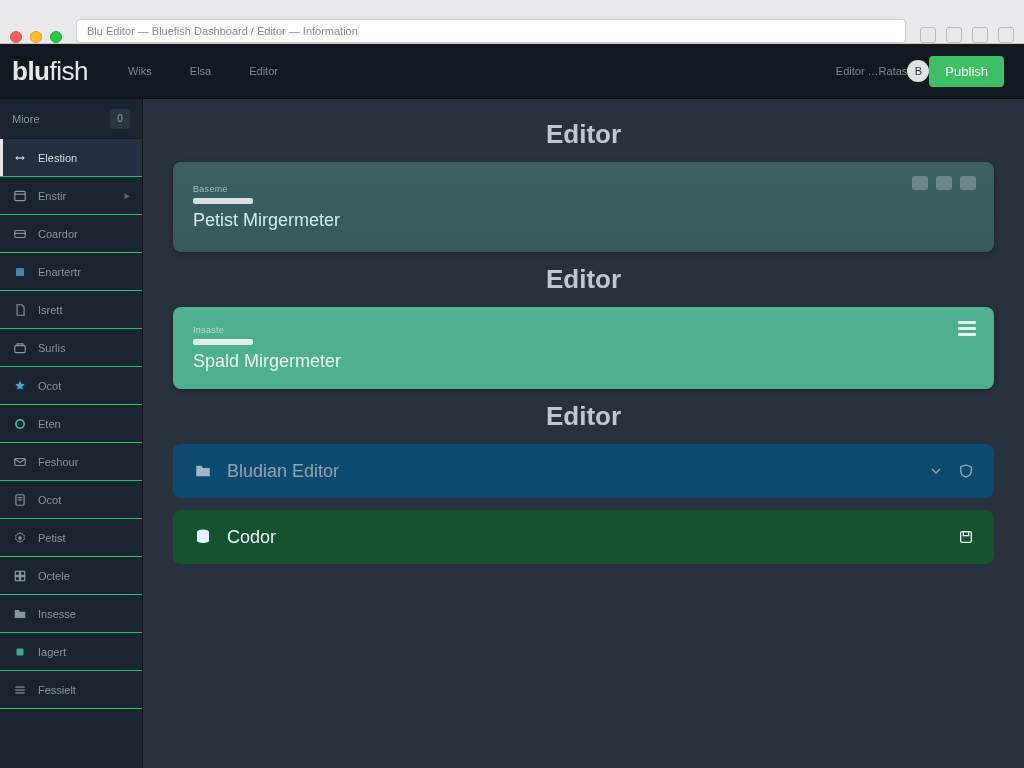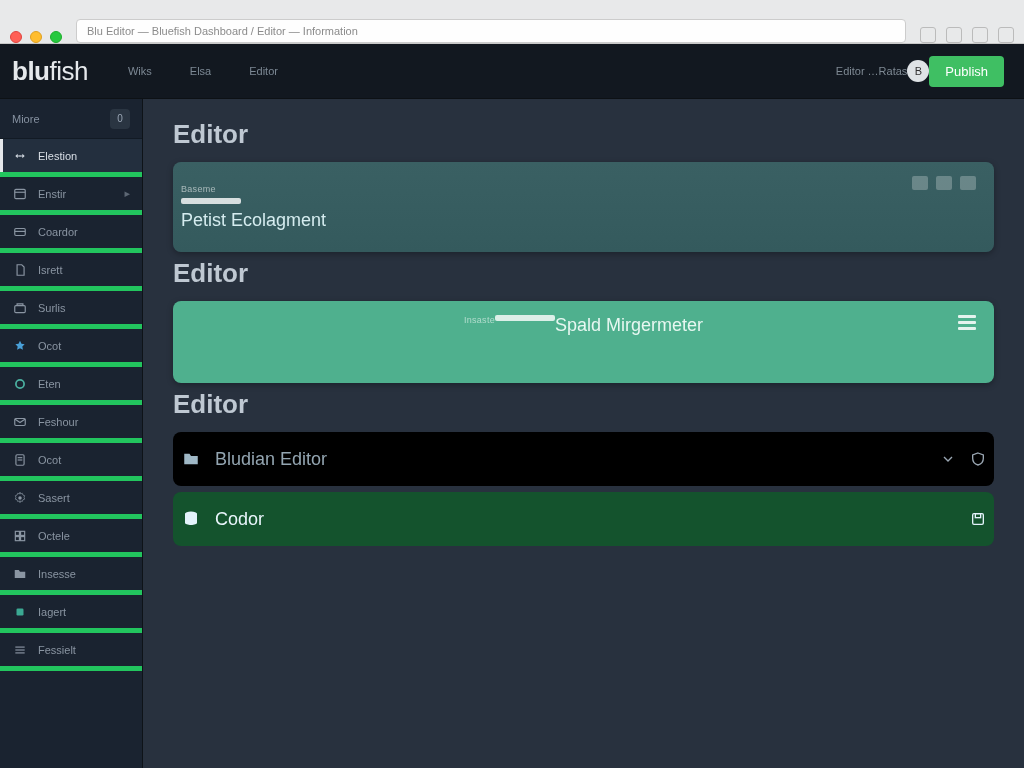--- a/index.html
+++ b/index.html
@@ -22,41 +22,41 @@
   .logo { font-size:26px; font-weight:600; letter-spacing:-0.5px; color:#e5e8eb; }
   .logo .thin { font-weight:300; }
   .top-nav { display:flex; gap:18px; margin-left:30px; }
   .top-nav-item { font-size:11px; color:#7c8894; padding:6px 10px; cursor:pointer; }
   .spacer { flex:1; }
   .header-right { display:flex; align-items:center; color:#7e8993; font-size:11px; }
   .avatar { width:22px; height:22px; border-radius:50%; background:#dfe3e6; display:flex; align-items:center; justify-content:center; color:#333; font-size:11px; }
   .btn-primary { background:#3fbf63; color:#fff; font-size:13px; padding:8px 16px; border-radius:4px; border:none; cursor:pointer; }
 
   
-  .body { position:absolute; top:55px; left:0; right:0; bottom:0; display:flex; }
+  .body { position:absolute; top:55px; left:0; right:0; bottom:0; display:flex;text-align:center; }
 
   
   .sidebar { width:143px; background:#1a2330; border-right:1px solid #0e1318; }
   .sb-header { height:40px; display:flex; align-items:center; justify-content:space-between; padding:0 12px; font-size:11px; color:#8691a0; border-bottom:1px solid #121a24; }
   .sb-badge { background:#2a3542; width:20px; height:20px; border-radius:4px; display:flex; align-items:center; justify-content:center; font-size:10px; color:#99a5b4; }
-  .sb-item { height:38px; display:flex; align-items:center; gap:10px; padding:15px 12px; font-size:11px; color:#8a95a2; border-bottom:5px solid #22c55e; cursor:pointer; position:relative; }
+  .sb-item { height:38px; display:flex; align-items:center; gap:10px; padding:15px 12px; font-size:11px; color:#8a95a2; border-bottom:1px solid #22c55e; cursor:pointer; position:relative; }
   .sb-item.active { background:#232f3e; color:#d9dfe6; }
   .sb-item.active::before { content:""; position:absolute; left:0; top:0; bottom:0; width:3px; background:#e5e8eb; }
   .sb-ico { width:16px; height:16px; display:flex; align-items:center; justify-content:center; flex:0 0 16px; }
   .sb-ico svg { width:14px; height:14px; }
   .sb-trail { margin-left:auto; opacity:0.6; }
 
   
   .main { flex:1; padding:20px 30px; background:#28313e; overflow:hidden; }
   .section-title { font-size:26px; font-weight:700; color:#bfc8d2; margin-bottom:12px; }
 
-  .card { border-radius:8px; padding:14px 8px; margin-bottom:6px; display:flex; align-items:center; position:relative; }
+  .card { border-radius:8px; padding:14px 20px; margin-bottom:12px; display:flex; align-items:center; position:relative; }
   .card-teal { background:linear-gradient(180deg,#3a6063,#345a5d); box-shadow:0 2px 6px rgba(0,0,0,0.3); min-height:90px; flex-direction:column; align-items:flex-start; justify-content:center; }
-  .card-green { background:#4fb08e; box-shadow:0 2px 6px rgba(0,0,0,0.3); min-height:82px; flex-direction:row; align-items:flex-start; justify-content:center; }
-  .card-dark  { background:#000000; min-height:54px; }
+  .card-green { background:#4fb08e; box-shadow:0 2px 6px rgba(0,0,0,0.3); min-height:82px; flex-direction:column; align-items:flex-start; justify-content:center; }
+  .card-dark  { background:#0c4a6e; min-height:54px; }
   .card-blue  { background:#14532d; min-height:54px; }
 
   .card-meta { font-size:9px; color:rgba(255,255,255,0.55); letter-spacing:0.3px; margin-bottom:4px; }
   .card-progress { width:60px; height:6px; background:rgba(255,255,255,0.8); border-radius:2px; margin-bottom:6px; }
   .card-title-lg { font-size:18px; color:#d5ecef; font-weight:400; }
   .card-title-lg.green { color:#e7f7f1; }
 
   .card-icons-tr { position:absolute; top:14px; right:18px; display:flex; gap:8px; }
   .mini-ico { width:16px; height:14px; background:rgba(255,255,255,0.25); border-radius:2px; }
 
@@ -143,20 +143,28 @@
             <span class="sb-ico">
               <svg viewBox="0 0 24 24" fill="none" stroke="#8a95a2" stroke-width="2">
                 <rect x="3" y="6" width="18" height="12" rx="2"></rect>
                 <line x1="3" y1="11" x2="21" y2="11"></line>
               </svg>
             </span>
             <span>Coardor</span>
           </div>
           <div class="sb-item">
             <span class="sb-ico">
+              <svg viewBox="0 0 24 24" fill="#4a7fb0">
+                <rect x="5" y="5" width="14" height="14" rx="2"></rect>
+              </svg>
+            </span>
+            <span>Enartertr</span>
+          </div>
+          <div class="sb-item">
+            <span class="sb-ico">
               <svg viewBox="0 0 24 24" fill="none" stroke="#8a95a2" stroke-width="2">
                 <path d="M7 3h8l4 4v14H7z"></path>
               </svg>
             </span>
             <span>Isrett</span>
           </div>
           <div class="sb-item">
             <span class="sb-ico">
               <svg viewBox="0 0 24 24" fill="none" stroke="#8a95a2" stroke-width="2">
                 <rect x="3" y="8" width="18" height="12" rx="2"></rect>
@@ -200,21 +208,21 @@
             </span>
             <span>Ocot</span>
           </div>
           <div class="sb-item">
             <span class="sb-ico">
               <svg viewBox="0 0 24 24" fill="#8a95a2">
                 <circle cx="12" cy="12" r="3"></circle>
                 <path d="M12 2l1 3 3-1 1 3 3 1-1 3 1 3-3 1-1 3-3-1-1 3-1-3-3 1-1-3-3-1 1-3-1-3 3-1 1-3 3 1z" fill="none" stroke="#8a95a2" stroke-width="1.2"></path>
               </svg>
             </span>
-            <span>Sasert</span>
+            <span>Petist</span>
           </div>
           <div class="sb-item">
             <span class="sb-ico">
               <svg viewBox="0 0 24 24" fill="none" stroke="#8a95a2" stroke-width="2">
                 <rect x="4" y="4" width="7" height="7"></rect>
                 <rect x="13" y="4" width="7" height="7"></rect>
                 <rect x="4" y="13" width="7" height="7"></rect>
                 <rect x="13" y="13" width="7" height="7"></rect>
               </svg>
             </span>
@@ -249,21 +257,21 @@
         </div>
     </div>
 
     <div class="main">
 
       <div class="section-title">Editor</div>
 
       <div class="card card-teal">
         <div class="card-meta">Baseme</div>
         <div class="card-progress"></div>
-        <div class="card-title-lg">Petist Ecolagment</div>
+        <div class="card-title-lg">Petist Mirgermeter</div>
         <div class="card-icons-tr">
           <div class="mini-ico"></div>
           <div class="mini-ico"></div>
           <div class="mini-ico"></div>
         </div>
       </div>
 
       <div class="section-title">Editor</div>
 
       <div class="card card-green">

